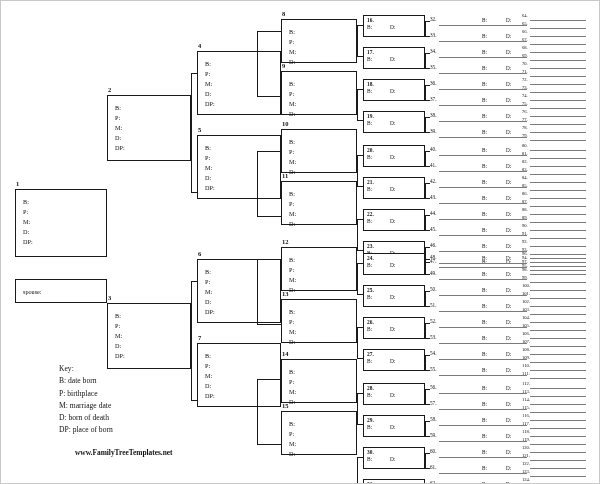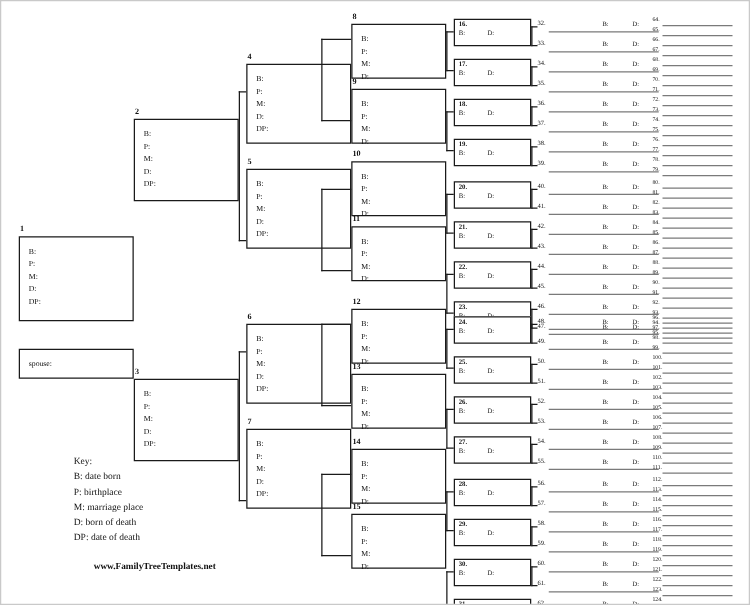--- a/index.html
+++ b/index.html
@@ -690,18 +690,18 @@
       <span class="prule"></span>
     </div>
     <div class="prow" style="left: 521px; top: 477px; width: 70px; height: 7px;">
       <span class="pn">124.</span>
       <span class="prule"></span>
     </div>
     <div id="key" style="left: 58px; top: 362px;">
       <span class="kline">Key:</span>
       <span class="kline">B: date born</span>
       <span class="kline">P: birthplace</span>
-      <span class="kline">M: marriage place</span>
+      <span class="kline">M: marriage date</span>
       <span class="kline">D: born of death</span>
-      <span class="kline">DP: date of death</span>
+      <span class="kline">DP: place of born</span>
     </div>
     <div id="footer" style="left: 74px; top: 447px;">www.FamilyTreeTemplates.net</div>
   </div>
 
 </body></html>

